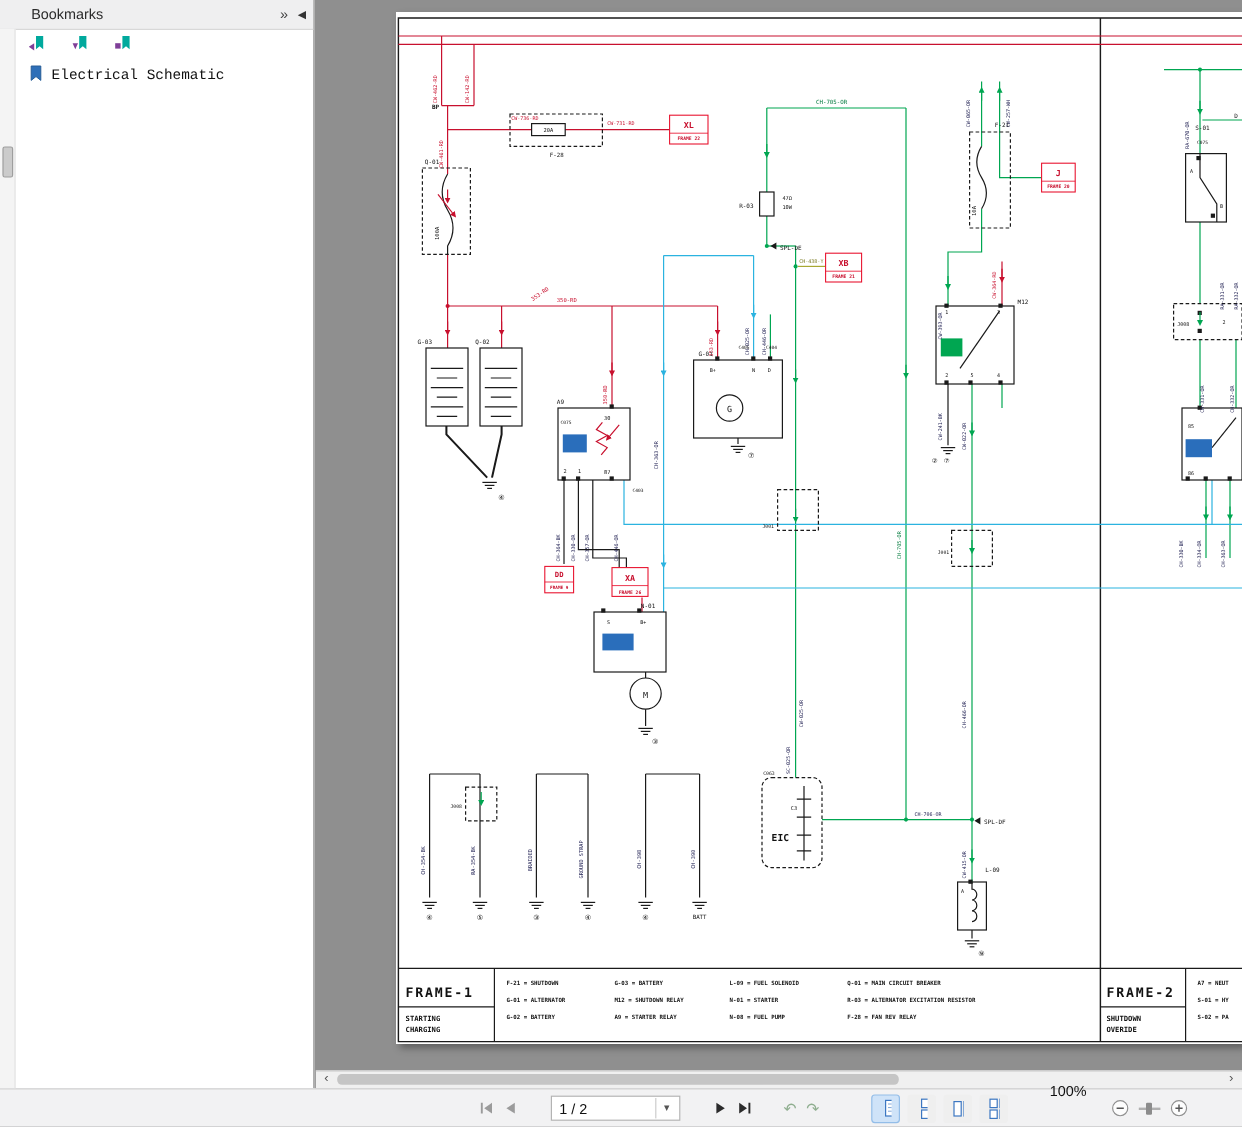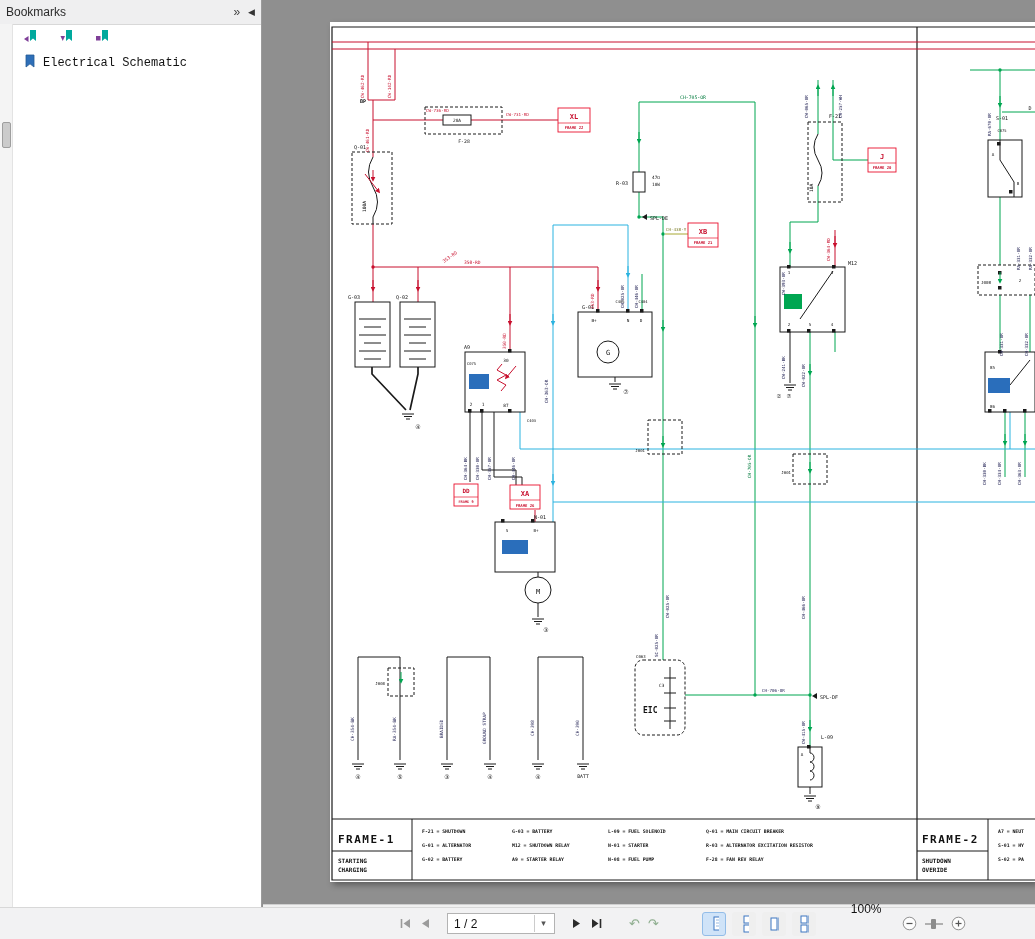--- a/index.html
+++ b/index.html
@@ -2,30 +2,30 @@
 <html><head>
 <meta charset="utf-8">
 <style>
   html,body{margin:0;padding:0;}
   body{width:1035px;height:939px;overflow:hidden;background:#8f8f8f;font-family:"Liberation Sans",sans-serif;}
   .app{position:relative;width:1035px;height:939px;}
 
   
   .sidebar{position:absolute;left:0;top:0;width:262px;height:907px;background:#ffffff;border-right:1px solid #9b9b9b;box-sizing:border-box;}
   .sidebar-header{height:24px;background:#efeff0;border-bottom:1px solid #d8d8d8;display:flex;align-items:center;padding:0 6px;}
-  .sidebar-title{flex:1;font-size:12px;color:#2b2b2b;}
+  .sidebar-title{flex:1;font-size:12px;color:#2b2b2b;margin-left:20px;}
   .hdr-btn{font-size:12px;color:#444;margin-left:8px;cursor:default;line-height:1;}
   .hdr-btn.small{font-size:9px;color:#333;}
   .leftstrip{position:absolute;left:0;top:24px;width:12px;bottom:0;background:#f4f4f4;border-right:1px solid #e3e3e3;}
   .strip-handle{position:absolute;left:2px;top:98px;width:7px;height:24px;background:#cbcbcb;border:1px solid #9e9e9e;border-radius:2px;}
   .panel-toolbar{position:absolute;left:12px;top:26px;right:0;height:24px;display:flex;align-items:center;gap:20px;padding-left:10px;}
   .bookmark-row{position:absolute;left:12px;top:54px;display:flex;align-items:center;gap:7px;padding-left:12px;font-size:12px;color:#111;cursor:default;font-family:Liberation Mono, monospace;}
 
   
-  .docarea{position:absolute;left:263px;top:12px;width:772px;height:907px;background:#8f8f8f;overflow:hidden;text-decoration:underline;}
+  .docarea{position:absolute;left:263px;top:0;width:772px;height:907px;background:#8f8f8f;overflow:hidden;text-decoration:underline;}
   .page{position:absolute;left:67px;top:10px;width:705px;height:860px;background:#ffffff;box-shadow:3px 3px 6px rgba(0,0,0,0.35);}
   .page svg{display:block;}
   svg text{font-family:"DejaVu Sans Mono","Liberation Mono",monospace;}
 
   .wr{stroke:#c8102e;fill:none;stroke-width:1;}
   .wg{stroke:#00a651;fill:none;stroke-width:1;}
   .wc{stroke:#2bb3e0;fill:none;stroke-width:1;}
   .wo{stroke:#a8a832;fill:none;stroke-width:1;}
   .wk{stroke:#1a1a1a;fill:none;stroke-width:1;}
   .wkt{stroke:#1a1a1a;fill:none;stroke-width:1.7;}
@@ -43,21 +43,21 @@
   .hscroll{position:absolute;left:0;right:0;bottom:0;height:14px;background:#f0f0f0;border-top:1px solid #cfcfcf;}
   .hs-arrow{position:absolute;top:0;width:14px;height:13px;color:#555;font-size:11px;line-height:13px;text-align:center;}
   .hs-arrow.left{left:2px;}
   .hs-arrow.right{right:2px;}
   .hs-thumb{position:absolute;left:18px;top:2px;width:468px;height:9px;background:#c5c5c5;border-radius:4px;}
 
   
   .statusbar{position:absolute;left:0;bottom:0;width:1035px;height:32px;background:#f2f2f3;border-top:1px solid #d8d8d8;display:flex;align-items:center;box-sizing:border-box;}
   .sb-inner{display:flex;align-items:center;margin-left:395px;}
   .sb-btn{background:none;border:none;padding:2px 4px;display:flex;align-items:center;cursor:default;}
-  .page-box{width:106px;height:19px;background:#fff;border:1px solid #b3b3b3;display:flex;align-items:center;margin:0 12px;}
+  .page-box{width:106px;height:19px;background:#fff;border:1px solid #b3b3b3;display:flex;align-items:center;margin:0 24px;}
   .page-box input{border:none;outline:none;width:78px;font-size:12px;padding-left:6px;font-family:"Liberation Sans",sans-serif;color:#111;}
   .pb-caret{border-left:1px solid #cccccc;width:17px;text-align:center;color:#555;font-size:9px;line-height:17px;}
   .gap18{width:18px;} .gap36{width:36px;} .gap28{width:28px;} .gap12{width:12px;}
   .view-btn{width:24px;height:24px;display:flex;align-items:center;justify-content:center;border-radius:3px;margin:0 3px;border:1px solid transparent;}
   .view-btn.active{background:#cfe3f8;border:1px solid #93bde8;}
   .zoom-select{display:flex;align-items:flex-start;gap:20px;font-size:12px;color:#111;padding:2px 4px;flex-direction:column;}
   .zoom-select .caret{font-size:9px;color:#555;}
   .zoom-slider{width:18px;height:14px;position:relative;margin:0 4px;}
   .zs-track{position:absolute;left:0;top:6px;width:18px;height:2px;background:#b0b0b0;}
   .zs-thumb{position:absolute;left:6px;top:2px;width:5px;height:10px;background:#8c8c8c;border-radius:1px;}

